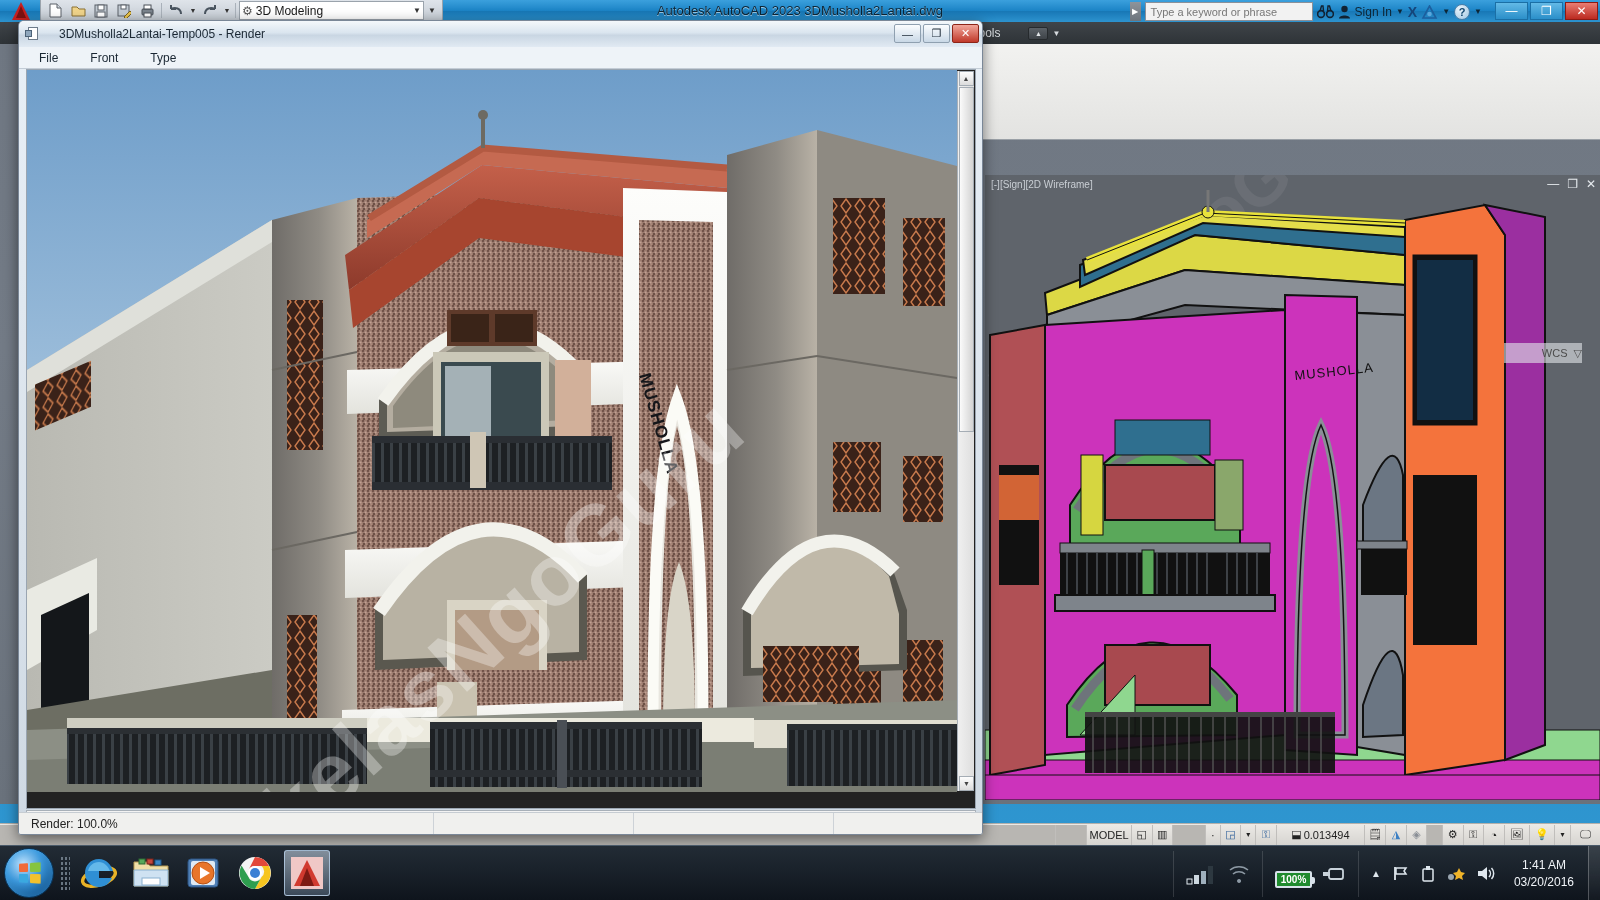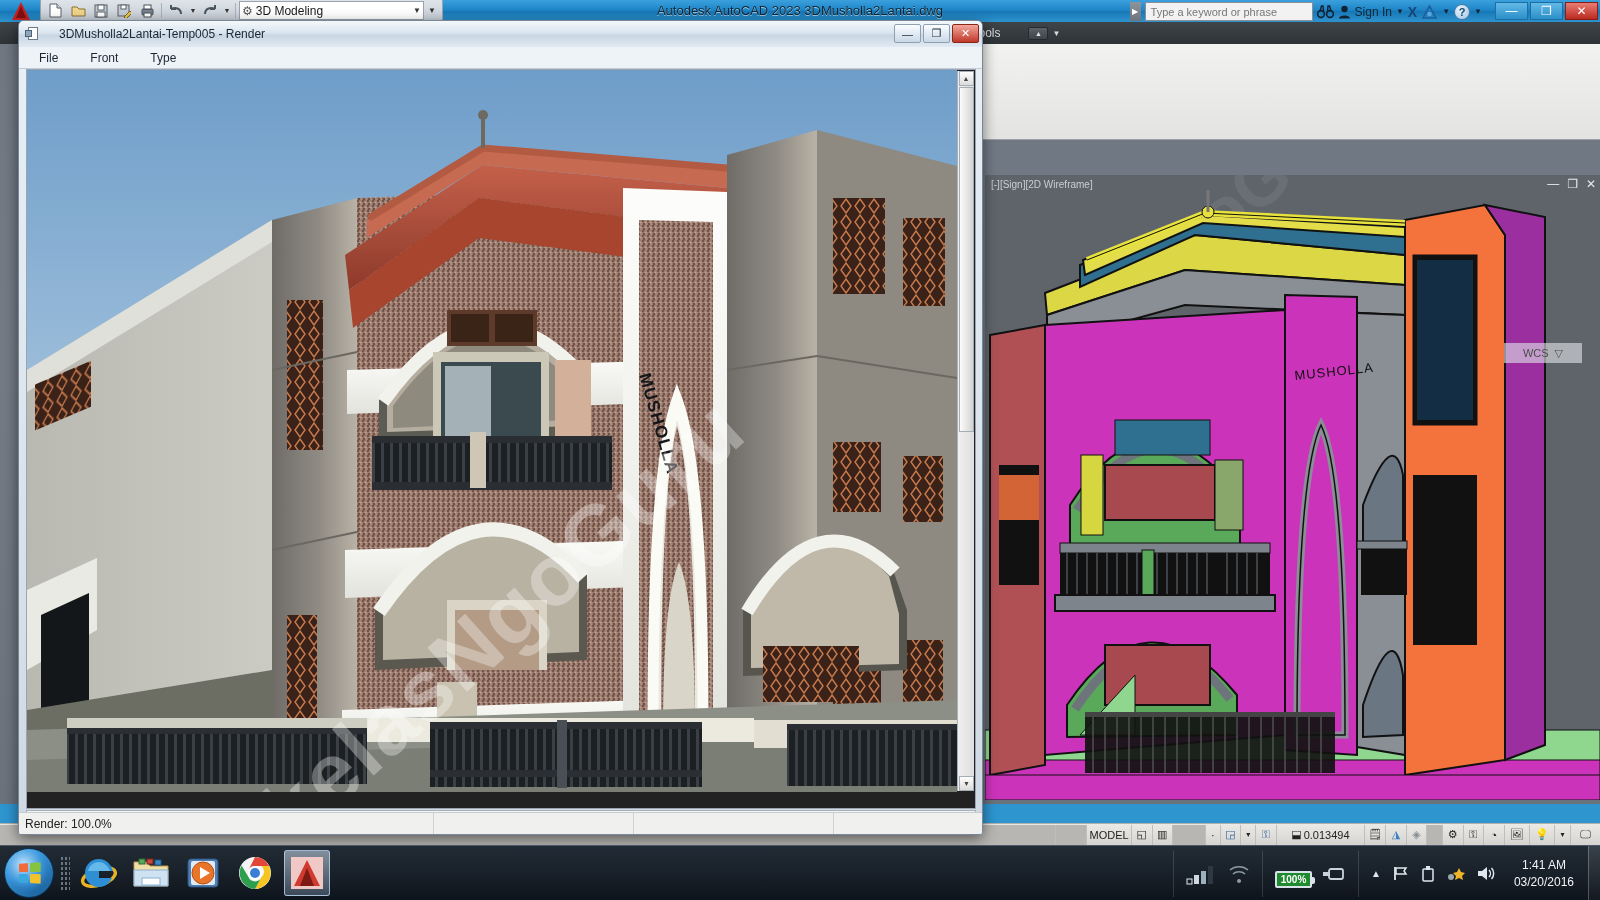--- a/index.html
+++ b/index.html
@@ -173,21 +173,21 @@
     display:flex; align-items:center;
   }
   #render-hthumb { position:absolute; left:17px; top:1px; width:870px; height:14px;
     background:linear-gradient(180deg,#fbfbfb,#d3d3d3); border:1px solid #a5adb5;
     display:flex;align-items:center;justify-content:center; color:#777; font-size:9px;}
   #render-statusbar {
     position:absolute; left:0; bottom:0; width:100%; height:22px;
     background:#f0f0ee; border-top:1px solid #c6ccd2;
     display:flex; align-items:center; font-size:12px; color:#222;
   }
-  .rsb-cell { height:100%; display:flex; align-items:center; padding-left:6px;
+  .rsb-cell { height:100%; display:flex; align-items:center; padding-left:12px;
     border-right:1px solid #cdd2d7; }
 
   
   #taskbar {
     position:absolute; left:0; bottom:0; width:1600px; height:55px;
     background: linear-gradient(180deg, rgba(30,40,50,.93), rgba(12,18,26,.97));
     border-top:1px solid #4a5a6a;
     display:flex; align-items:center;
   }
   #start-orb { width:50px;height:50px;margin-left:4px; border-radius:50%;
@@ -228,21 +228,21 @@
 
   .cad-wm { position:absolute; font-size:70px; font-weight:bold;
      color:rgba(255,255,255,.07); transform:rotate(-40deg); white-space:nowrap;}
   .viewcube { position:absolute; right:18px; top:58px; width:90px; height:86px; }
   .vc-face { position:absolute; left:8px; top:14px; width:70px; height:56px;
     background: rgba(235,238,242,.72); border:1px solid rgba(255,255,255,.5);
     color:#4a4a4a; font-size:12px; display:flex;align-items:center;justify-content:center;
     letter-spacing:1px; }
   .wcs { position:absolute; right:18px; top:168px; width:78px;height:20px;
     background:rgba(222,226,231,.62); color:#4c4c4c; font-size:11px;
-    display:flex;align-items:center;justify-content:center;gap:6px;}
+    display:flex;align-items:center;justify-content:flex-end;gap:6px;}
   .vp-ctrl { position:absolute; left:6px; top:4px; color:#c9ced4; font-size:10px; }
   .vp-winbtns { position:absolute; right:4px; top:2px; display:flex; gap:8px; color:#e6eaee; font-size:12px;}
 </style>
 </head>
 <body>
 
 <div id="autocad-window">
 
   <div style="position:absolute;left:0;top:44px;width:1600px;height:760px;
        background:

